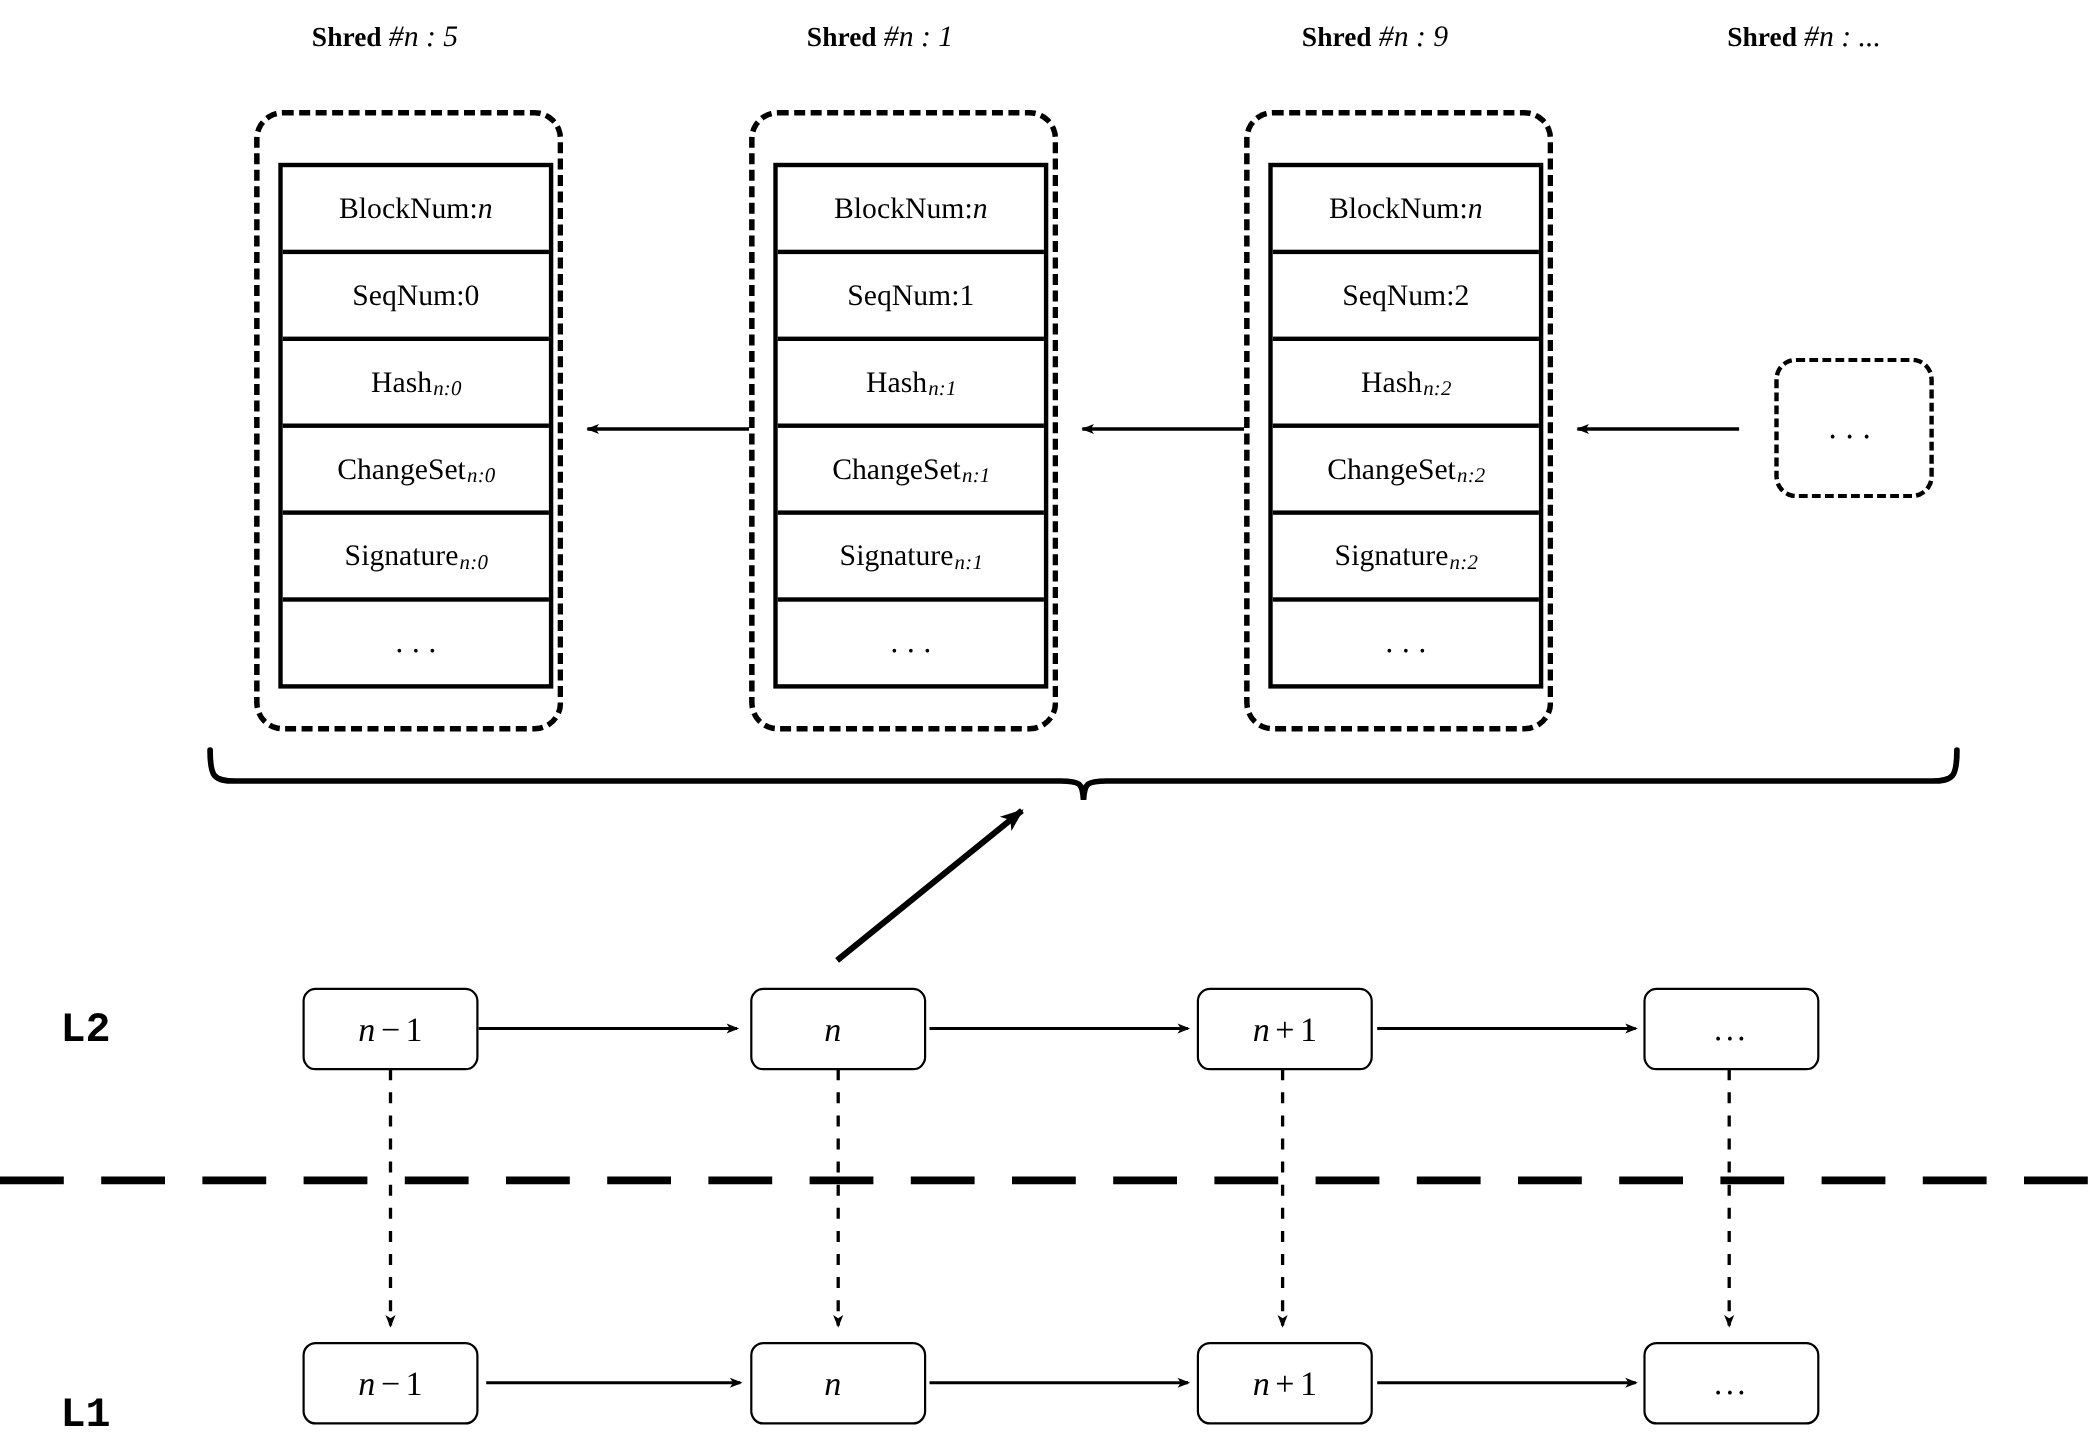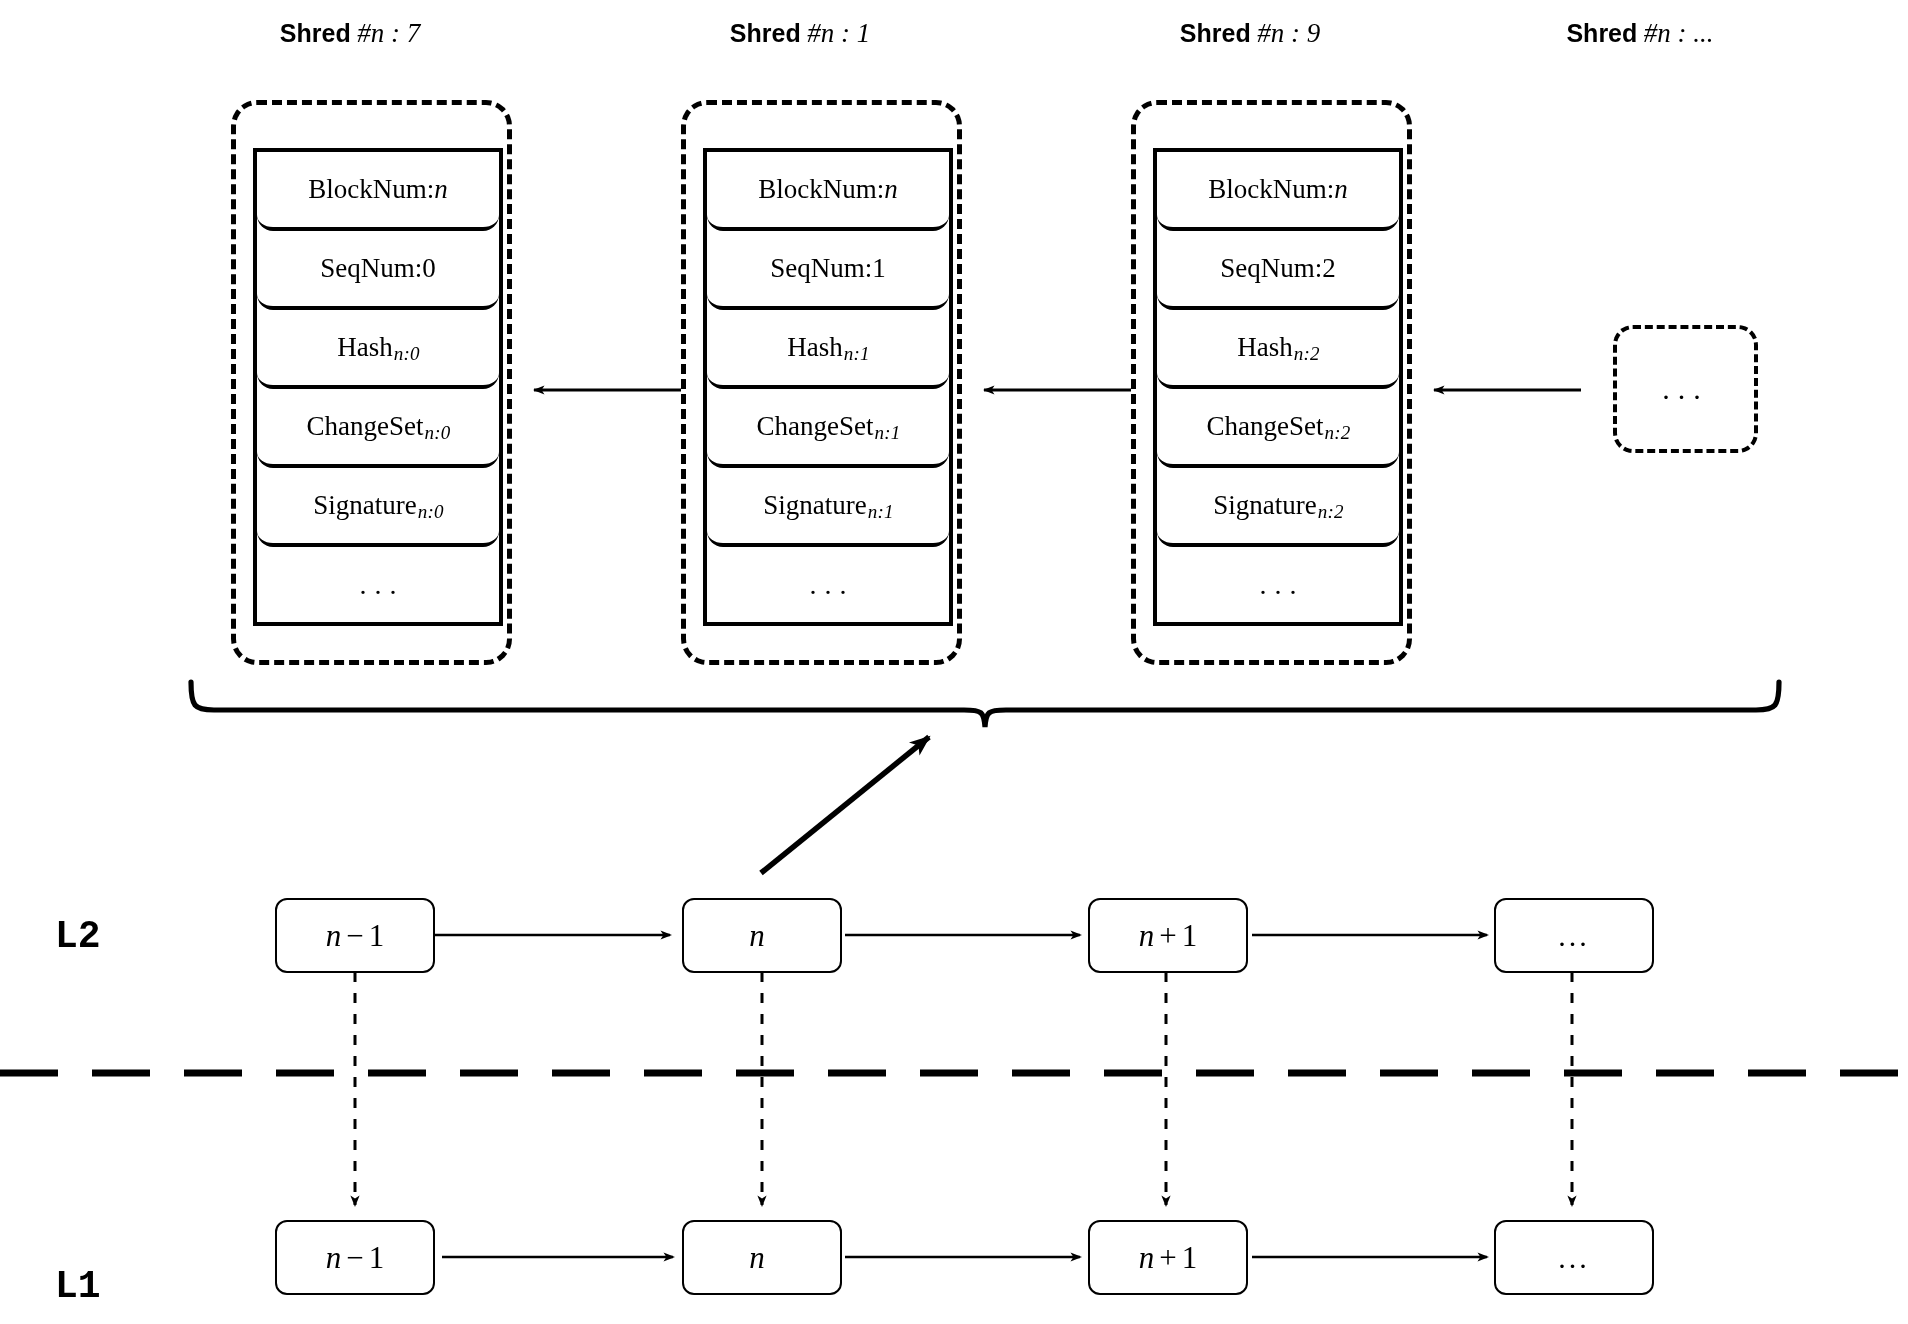--- a/index.html
+++ b/index.html
@@ -9,21 +9,21 @@
     position:relative;overflow:hidden;
   }
   .stage{position:absolute;left:0;top:0;width:1908px;height:1324px;}
   svg.layer{position:absolute;left:0;top:0;width:1908px;height:1324px;pointer-events:none;}
   .it{font-style:italic;}
 
   .shred-title{
     position:absolute;text-align:center;white-space:nowrap;
     font-size:26px;line-height:1;
   }
-  .shred-title .lbl{font-family:Liberation Sans, sans-serif;font-weight:bold;font-size:25px;}
+  .shred-title .lbl{font-family:Liberation Serif, serif;font-weight:bold;font-size:25px;}
   .shred-title .mth{font-family:"Liberation Serif","DejaVu Serif",serif;font-size:27px;}
 
   
   .shred-group{
     position:absolute;
     border:5px dashed #000;
     border-radius:26px;
     box-sizing:border-box;
     background:#fff;
   }
@@ -36,21 +36,20 @@
     display:flex;flex-direction:column;
   }
   .shred-row{
     flex:1 1 0;
     border-bottom:4px solid #000;
     box-sizing:border-box;
     display:flex;align-items:center;justify-content:center;
     font-family:"Liberation Serif","DejaVu Serif",serif;
     font-size:27px;
     white-space:nowrap;
-    border-radius:16px;
   }
   .shred-row:last-child{border-bottom:none;}
   .shred-row .sub{
     font-size:19px;font-style:italic;
     vertical-align:sub;position:relative;top:6px;left:1px;
     letter-spacing:.2px;
   }
   .dots{letter-spacing:8px;font-size:28px;padding-left:8px;}
 
   
@@ -143,21 +142,21 @@
     <g>
       <line x1="355" y1="972" x2="355" y2="1205" stroke="#000" stroke-width="3" stroke-dasharray="10 11" marker-end="url(#ahd)"></line>
       <line x1="762" y1="972" x2="762" y2="1205" stroke="#000" stroke-width="3" stroke-dasharray="10 11" marker-end="url(#ahd)"></line>
       <line x1="1166" y1="972" x2="1166" y2="1205" stroke="#000" stroke-width="3" stroke-dasharray="10 11" marker-end="url(#ahd)"></line>
       <line x1="1572" y1="972" x2="1572" y2="1205" stroke="#000" stroke-width="3" stroke-dasharray="10 11" marker-end="url(#ahd)"></line>
     </g>
   </svg>
 
   <div class="shred-title" style="left:190px;top:20px;width:320px;">
     <span class="lbl">Shred</span>
-    <span class="mth" style="font-style:italic;">#n : 7</span>
+    <span class="mth" style="font-style:italic;">#n : 5</span>
   </div>
   <div class="shred-title" style="left:640px;top:20px;width:320px;">
     <span class="lbl">Shred</span>
     <span class="mth" style="font-style:italic;">#n : 1</span>
   </div>
   <div class="shred-title" style="left:1090px;top:20px;width:320px;">
     <span class="lbl">Shred</span>
     <span class="mth" style="font-style:italic;">#n : 9</span>
   </div>
   <div class="shred-title" style="left:1480px;top:20px;width:320px;">

